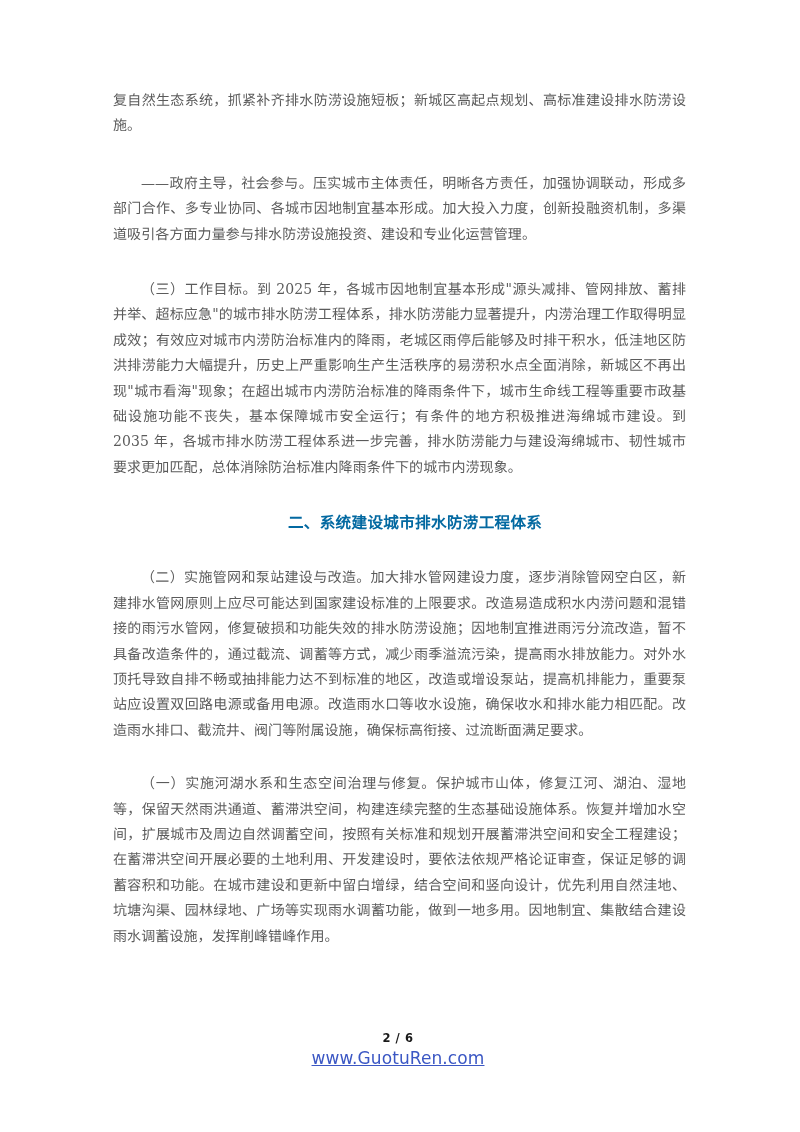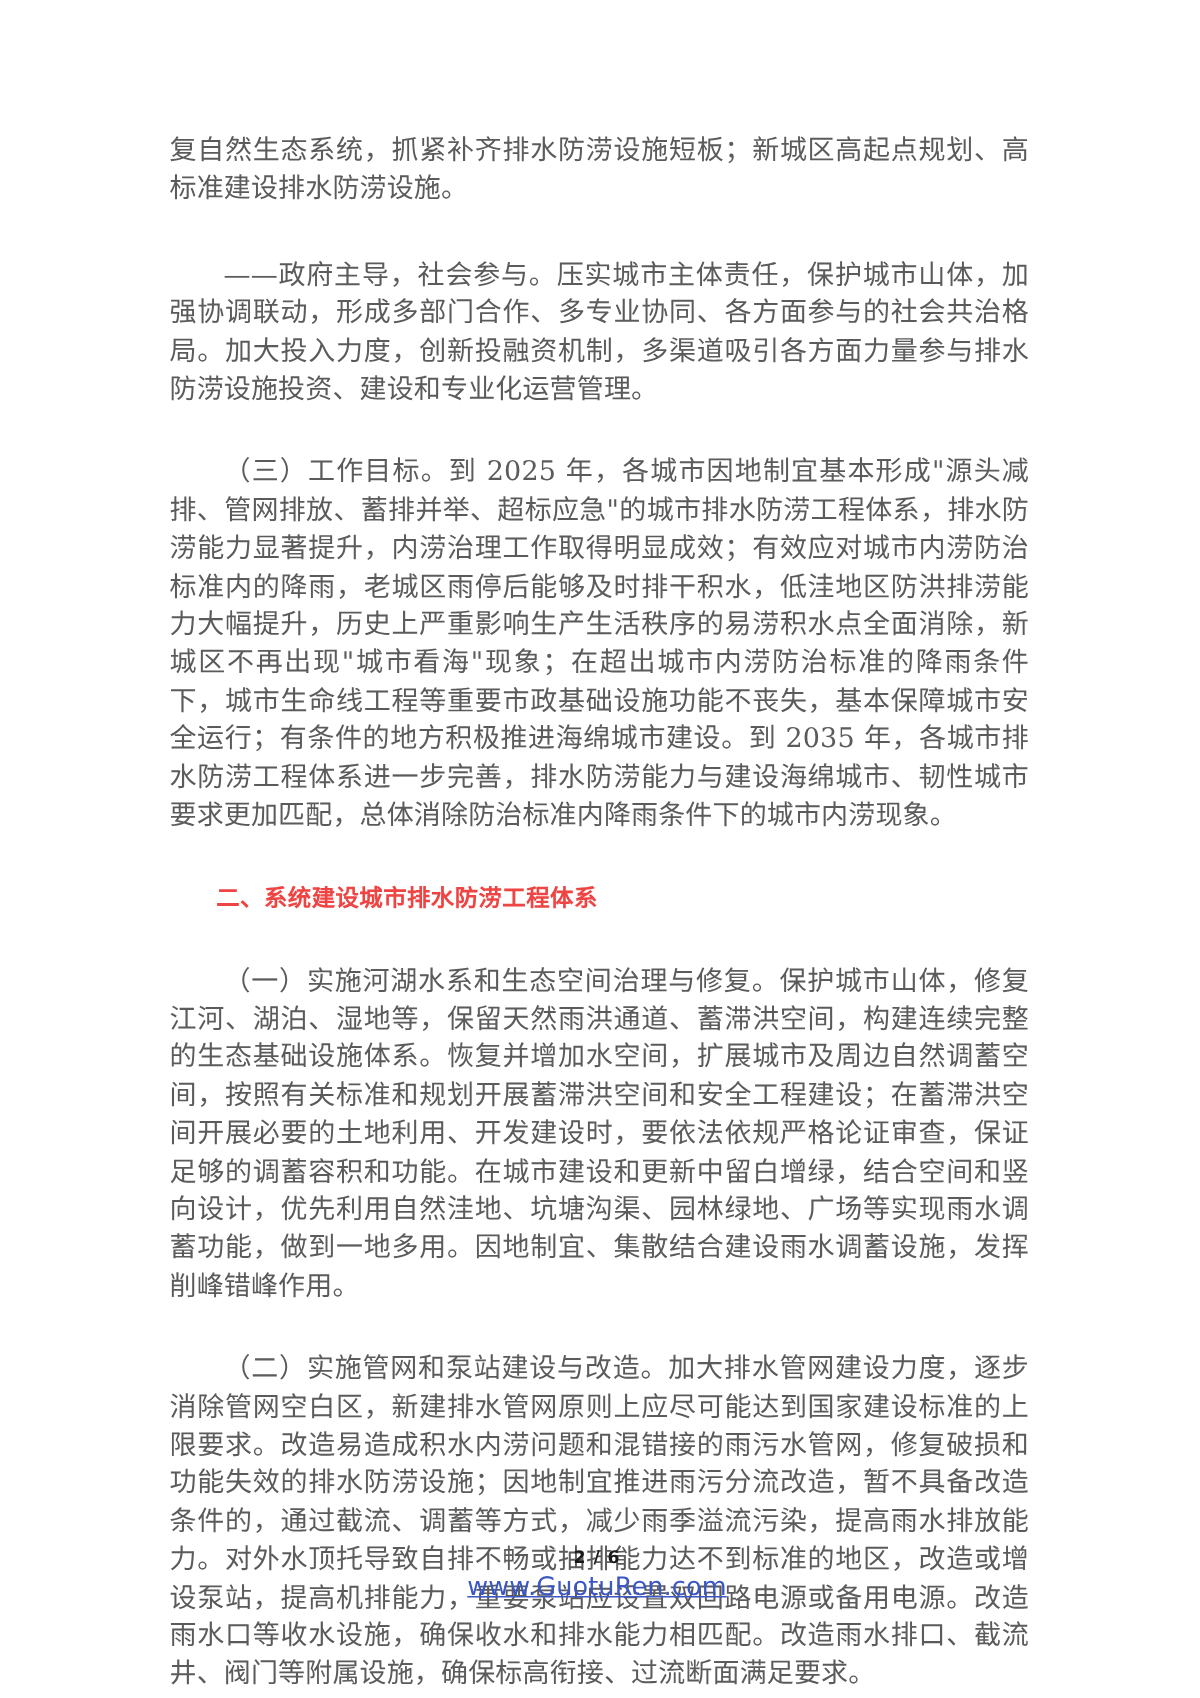--- a/index.html
+++ b/index.html
@@ -25,21 +25,21 @@
     box-sizing: border-box;
   }
   .content {
     position: absolute;
     left: 113px;
     top: 88px;
     width: 573px;
   }
   .para {
     margin: 0 0 30px 0;
-    font-size: 18px;
+    font-size: 14px;
     line-height: 25.4px;
     color: #5b5b5b;
     text-align: justify;
     text-justify: inter-ideograph;
     letter-spacing: 0.1px;
     font-family: "DejaVu Serif", "Liberation Serif", serif;
   }
   .para.first {
     margin-bottom: 32px;
   }
@@ -47,24 +47,25 @@
     text-indent: 2em;
   }
   .para.tight {
     margin-bottom: 28px;
   }
   .heading {
     margin: 0 0 30px 0;
     padding-left: 2em;
     font-size: 15.6px;
     line-height: 25px;
-    color: #ef4444;
+    color: #0369a1;
     font-weight: bold;
     letter-spacing: 0.3px;
     font-family: Liberation Sans, sans-serif;
+    text-align: center;
   }
   .footer {
     position: absolute;
     left: 0;
     top: 1030px;
     width: 796px;
     text-align: center;
   }
   .page-number {
     font-size: 11.5px;
@@ -88,29 +89,29 @@
 </style>
 </head>
 <body>
 
 <div class="page">
 
   <div class="content">
 
     <p class="para first">复自然生态系统，抓紧补齐排水防涝设施短板；新城区高起点规划、高标准建设排水防涝设施。</p>
 
-    <p class="para indent">——政府主导，社会参与。压实城市主体责任，保护城市山体，加强协调联动，形成多部门合作、多专业协同、各方面参与的社会共治格局。加大投入力度，创新投融资机制，多渠道吸引各方面力量参与排水防涝设施投资、建设和专业化运营管理。</p>
+    <p class="para indent">——政府主导，社会参与。压实城市主体责任，明晰各方责任，加强协调联动，形成多部门合作、多专业协同、各城市因地制宜基本形成。加大投入力度，创新投融资机制，多渠道吸引各方面力量参与排水防涝设施投资、建设和专业化运营管理。</p>
 
     <p class="para indent">（三）工作目标。到 2025 年，各城市因地制宜基本形成"源头减排、管网排放、蓄排并举、超标应急"的城市排水防涝工程体系，排水防涝能力显著提升，内涝治理工作取得明显成效；有效应对城市内涝防治标准内的降雨，老城区雨停后能够及时排干积水，低洼地区防洪排涝能力大幅提升，历史上严重影响生产生活秩序的易涝积水点全面消除，新城区不再出现"城市看海"现象；在超出城市内涝防治标准的降雨条件下，城市生命线工程等重要市政基础设施功能不丧失，基本保障城市安全运行；有条件的地方积极推进海绵城市建设。到 2035 年，各城市排水防涝工程体系进一步完善，排水防涝能力与建设海绵城市、韧性城市要求更加匹配，总体消除防治标准内降雨条件下的城市内涝现象。</p>
 
     <h2 class="heading">二、系统建设城市排水防涝工程体系</h2>
 
+    <p class="para indent tight">（二）实施管网和泵站建设与改造。加大排水管网建设力度，逐步消除管网空白区，新建排水管网原则上应尽可能达到国家建设标准的上限要求。改造易造成积水内涝问题和混错接的雨污水管网，修复破损和功能失效的排水防涝设施；因地制宜推进雨污分流改造，暂不具备改造条件的，通过截流、调蓄等方式，减少雨季溢流污染，提高雨水排放能力。对外水顶托导致自排不畅或抽排能力达不到标准的地区，改造或增设泵站，提高机排能力，重要泵站应设置双回路电源或备用电源。改造雨水口等收水设施，确保收水和排水能力相匹配。改造雨水排口、截流井、阀门等附属设施，确保标高衔接、过流断面满足要求。</p>
+
     <p class="para indent">（一）实施河湖水系和生态空间治理与修复。保护城市山体，修复江河、湖泊、湿地等，保留天然雨洪通道、蓄滞洪空间，构建连续完整的生态基础设施体系。恢复并增加水空间，扩展城市及周边自然调蓄空间，按照有关标准和规划开展蓄滞洪空间和安全工程建设；在蓄滞洪空间开展必要的土地利用、开发建设时，要依法依规严格论证审查，保证足够的调蓄容积和功能。在城市建设和更新中留白增绿，结合空间和竖向设计，优先利用自然洼地、坑塘沟渠、园林绿地、广场等实现雨水调蓄功能，做到一地多用。因地制宜、集散结合建设雨水调蓄设施，发挥削峰错峰作用。</p>
-
-    <p class="para indent tight">（二）实施管网和泵站建设与改造。加大排水管网建设力度，逐步消除管网空白区，新建排水管网原则上应尽可能达到国家建设标准的上限要求。改造易造成积水内涝问题和混错接的雨污水管网，修复破损和功能失效的排水防涝设施；因地制宜推进雨污分流改造，暂不具备改造条件的，通过截流、调蓄等方式，减少雨季溢流污染，提高雨水排放能力。对外水顶托导致自排不畅或抽排能力达不到标准的地区，改造或增设泵站，提高机排能力，重要泵站应设置双回路电源或备用电源。改造雨水口等收水设施，确保收水和排水能力相匹配。改造雨水排口、截流井、阀门等附属设施，确保标高衔接、过流断面满足要求。</p>
 
   </div>
 
   <div class="footer">
     <div class="page-number">2 / 6</div>
     <a class="site-link">www.GuotuRen.com</a>
   </div>
 
 </div>
 

